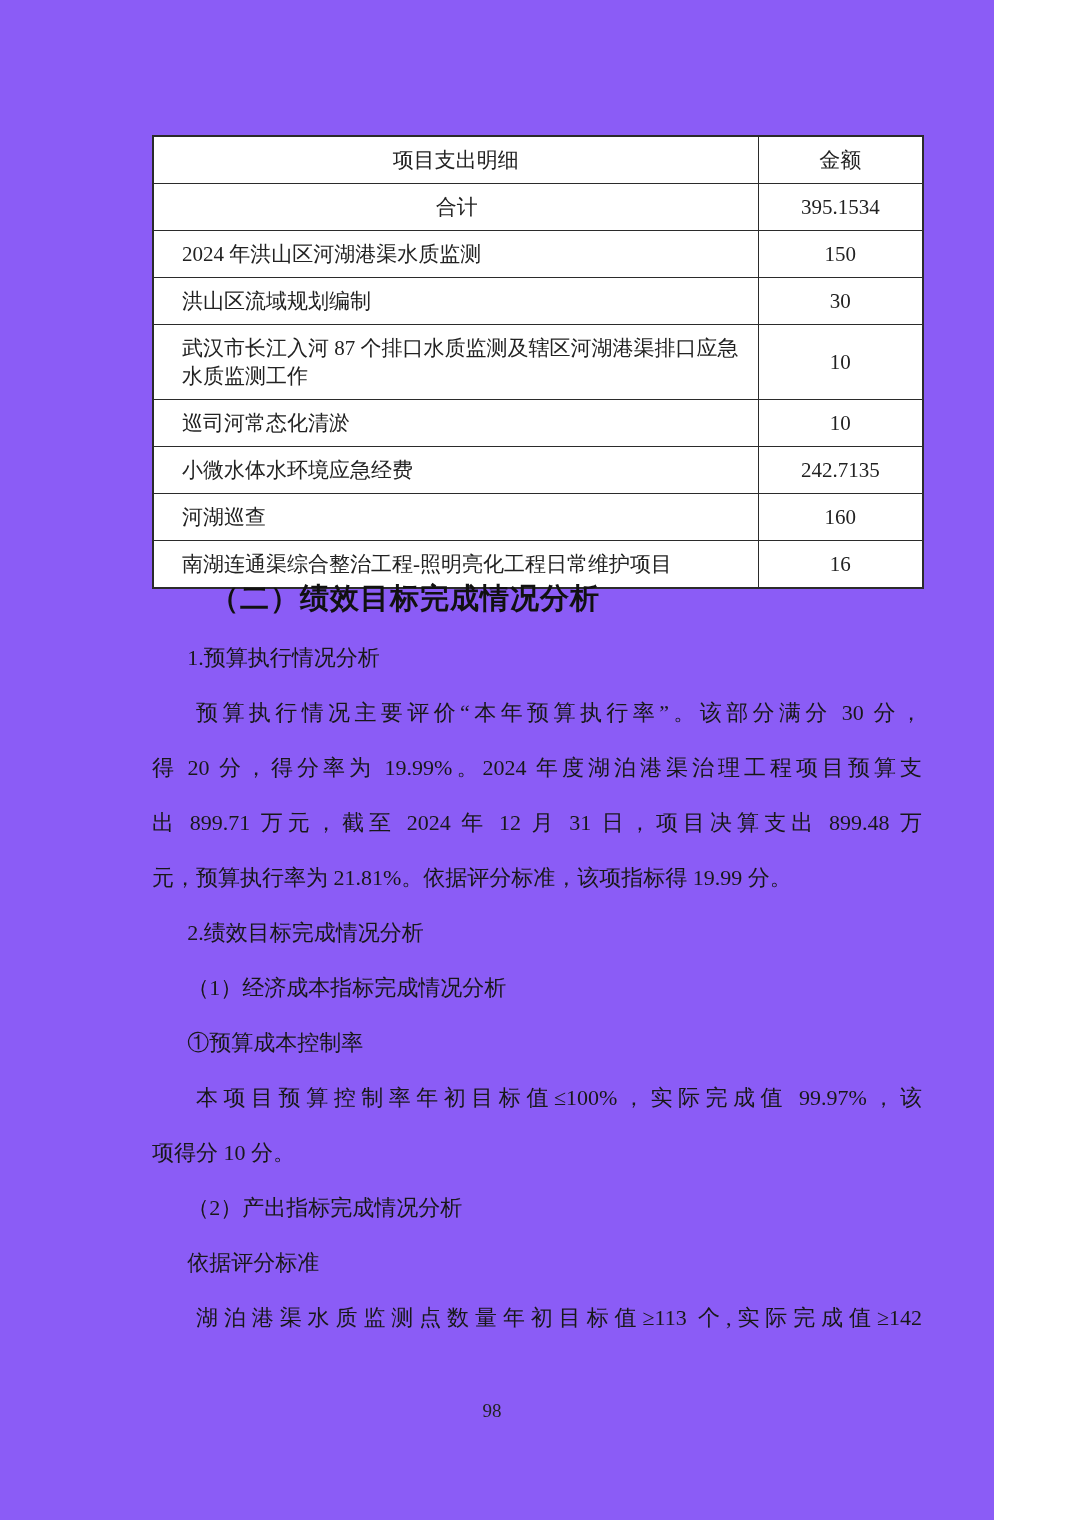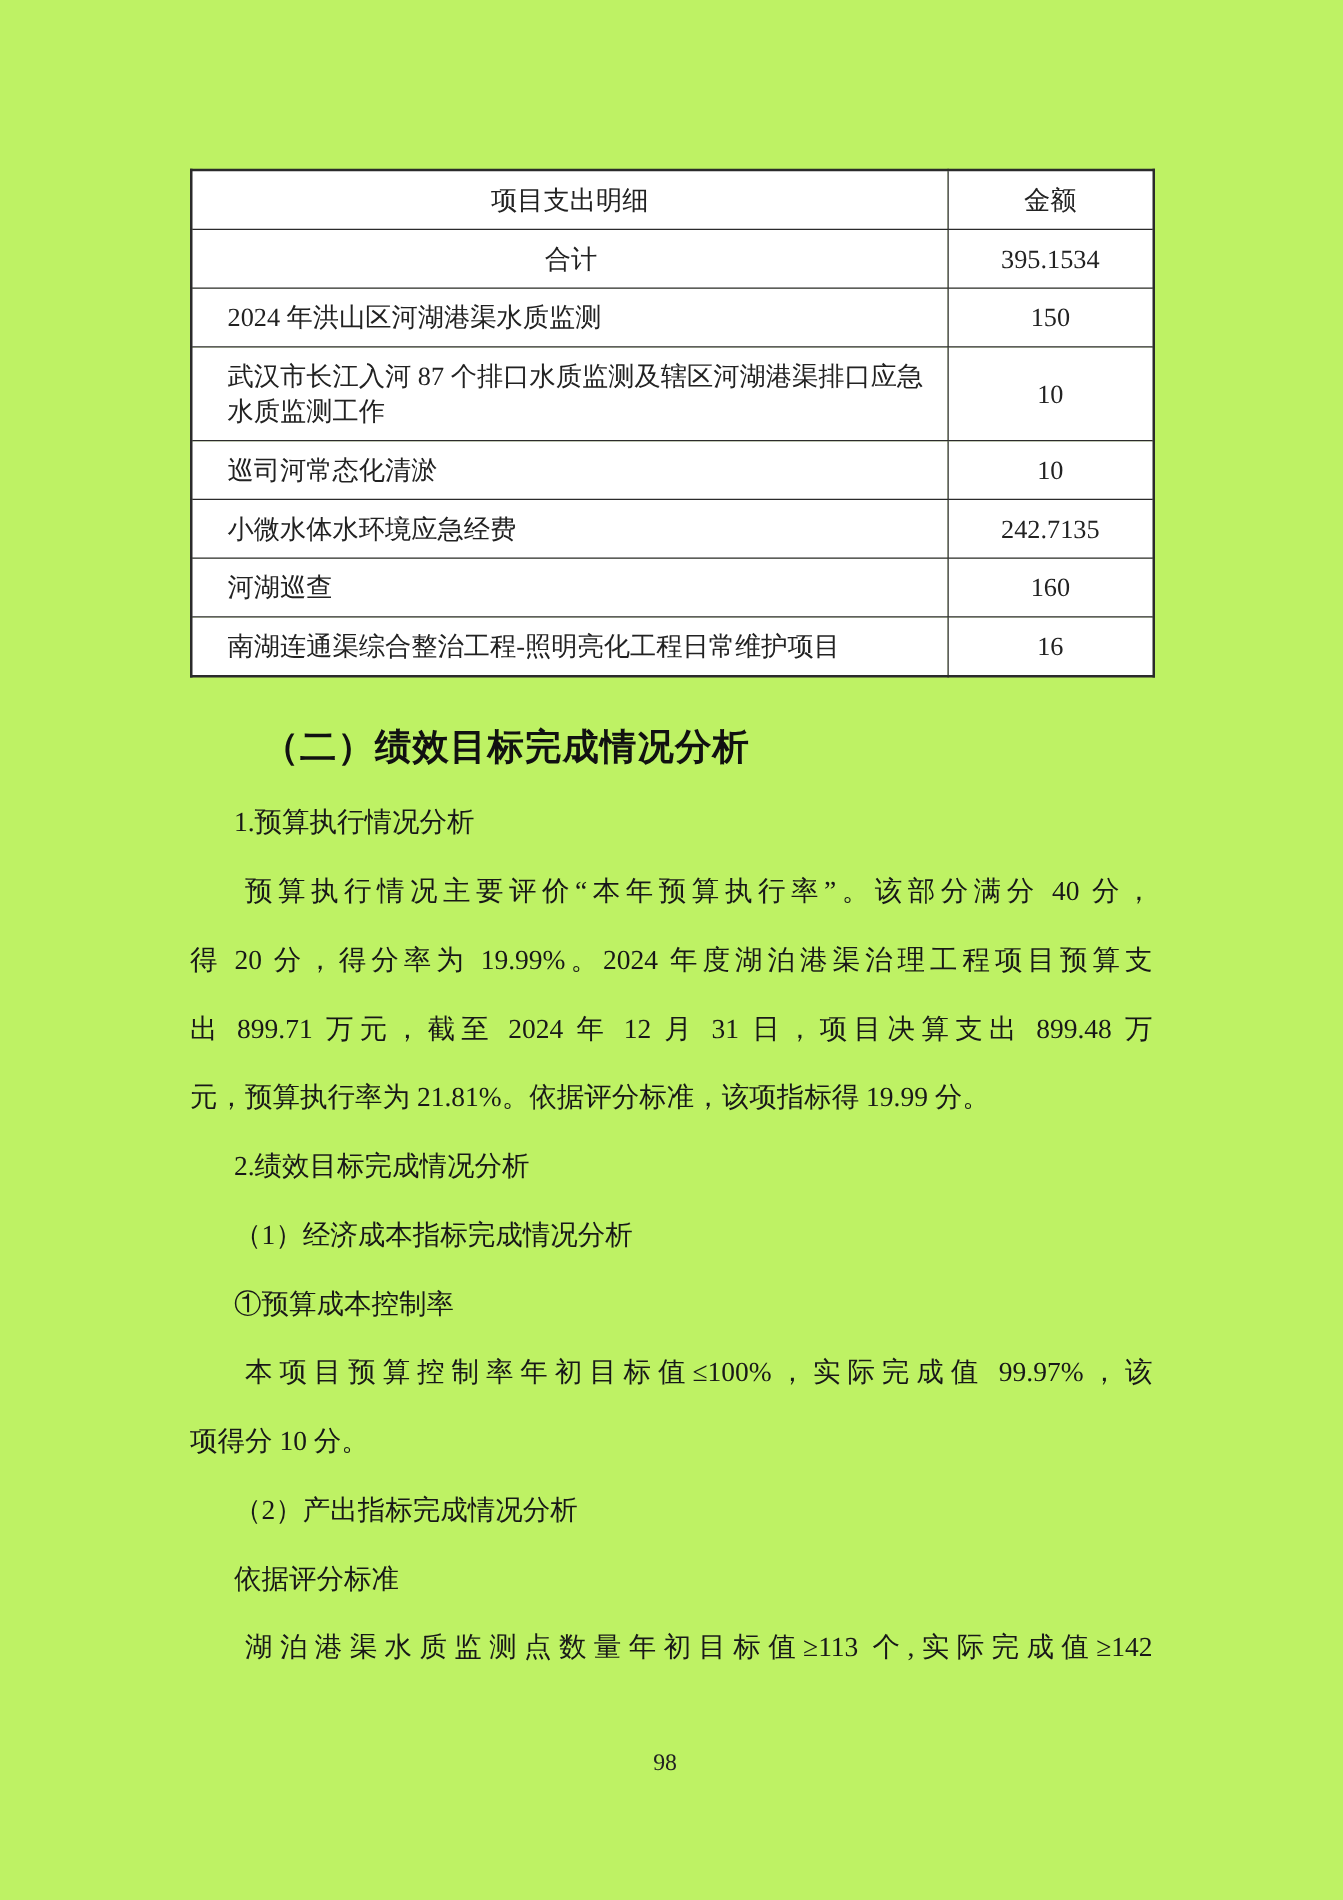--- a/index.html
+++ b/index.html
@@ -2,23 +2,23 @@
 <html lang="zh"><head>
 <meta charset="utf-8">
 <style>
   html, body {
     margin: 0;
     padding: 0;
     background: #ffffff;
   }
   .page {
     position: relative;
-    width: 1074px;
+    width: 994px;
     height: 1520px;
-    background: #bef264;
+    background: #8b5cf6;
     overflow: hidden;
     font-family: "Liberation Serif", "DejaVu Serif", serif;
     color: #1a1a1a;
   }
 
   
   table.expense {
     position: absolute;
     left: 152px;
     top: 135px;
@@ -109,20 +109,24 @@
     <tbody id="expense-body">
         <tr>
           <td class="item">合计</td>
           <td class="amount">395.1534</td>
         </tr>
         <tr>
           <td class="item">2024 年洪山区河湖港渠水质监测</td>
           <td class="amount">150</td>
         </tr>
         <tr>
+          <td class="item">洪山区流域规划编制</td>
+          <td class="amount">30</td>
+        </tr>
+        <tr>
           <td class="item">武汉市长江入河 87 个排口水质监测及辖区河湖港渠排口应急水质监测工作</td>
           <td class="amount">10</td>
         </tr>
         <tr>
           <td class="item">巡司河常态化清淤</td>
           <td class="amount">10</td>
         </tr>
         <tr>
           <td class="item">小微水体水环境应急经费</td>
           <td class="amount">242.7135</td>
@@ -135,21 +139,21 @@
           <td class="item">南湖连通渠综合整治工程-照明亮化工程日常维护项目</td>
           <td class="amount">16</td>
         </tr>
       </tbody>
   </table>
 
   <div class="content">
     <h2 class="section-heading">（二）绩效目标完成情况分析</h2>
     <div id="blocks">
         <div class="line sub">1.预算执行情况分析</div>
-        <div class="line indent fill">预算执行情况主要评价“本年预算执行率”。该部分满分 40 分，</div>
+        <div class="line indent fill">预算执行情况主要评价“本年预算执行率”。该部分满分 30 分，</div>
         <div class="line fill">得 20 分，得分率为 19.99%。2024 年度湖泊港渠治理工程项目预算支</div>
         <div class="line fill">出 899.71 万元，截至 2024 年 12 月 31 日，项目决算支出 899.48 万</div>
         <div class="line">元，预算执行率为 21.81%。依据评分标准，该项指标得 19.99 分。</div>
         <div class="line sub">2.绩效目标完成情况分析</div>
         <div class="line sub">（1）经济成本指标完成情况分析</div>
         <div class="line sub">①预算成本控制率</div>
         <div class="line indent fill">本项目预算控制率年初目标值≤100%，实际完成值 99.97%，该</div>
         <div class="line">项得分 10 分。</div>
         <div class="line sub">（2）产出指标完成情况分析</div>
         <div class="line sub">依据评分标准</div>

